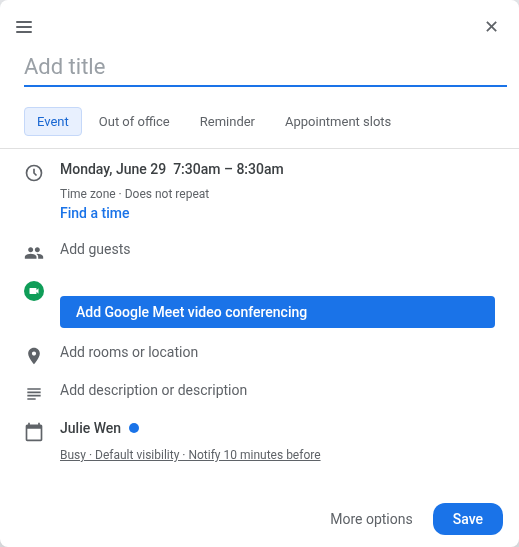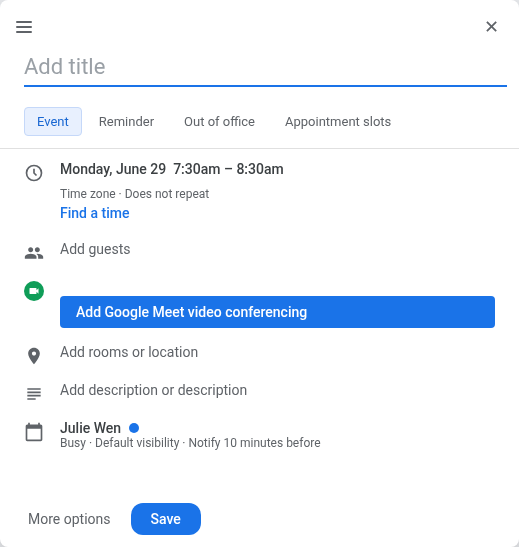--- a/index.html
+++ b/index.html
@@ -175,25 +175,27 @@
     .blue-dot {
       width: 10px;
       height: 10px;
       background: #1a73e8;
       border-radius: 50%;
       display: inline-block;
     }
     .user-sub {
       font-size: 12px;
       color: #5f6368;
-      margin-top: 0;
+      margin-top: 12px;
+      text-decoration: underline;
     }
     .modal-footer {
       display: flex;
       align-items: center;
+      justify-content: flex-end;
       padding: 12px 16px;
       gap: 8px;
       margin-top: auto;
     }
     .more-options-btn {
       background: none;
       border: none;
       color: #5f6368;
       font-size: 14px;
       cursor: pointer;
@@ -236,24 +238,24 @@
 
   <div class="title-section">
     <input class="title-input" type="text" placeholder="Add title" style="">
   </div>
 
   <div class="tabs-section">
     <button class="tab active">
       <span>Event</span>
     </button>
     <button class="tab">
+      <span>Out of office</span>
+    </button>
+    <button class="tab">
       <span>Reminder</span>
-    </button>
-    <button class="tab">
-      <span>Out of office</span>
     </button>
     <button class="tab">
       <span>Appointment slots</span>
     </button>
   </div>
 
   <div class="divider"></div>
 
   <div class="form-row">
     <div class="form-row-icon">

